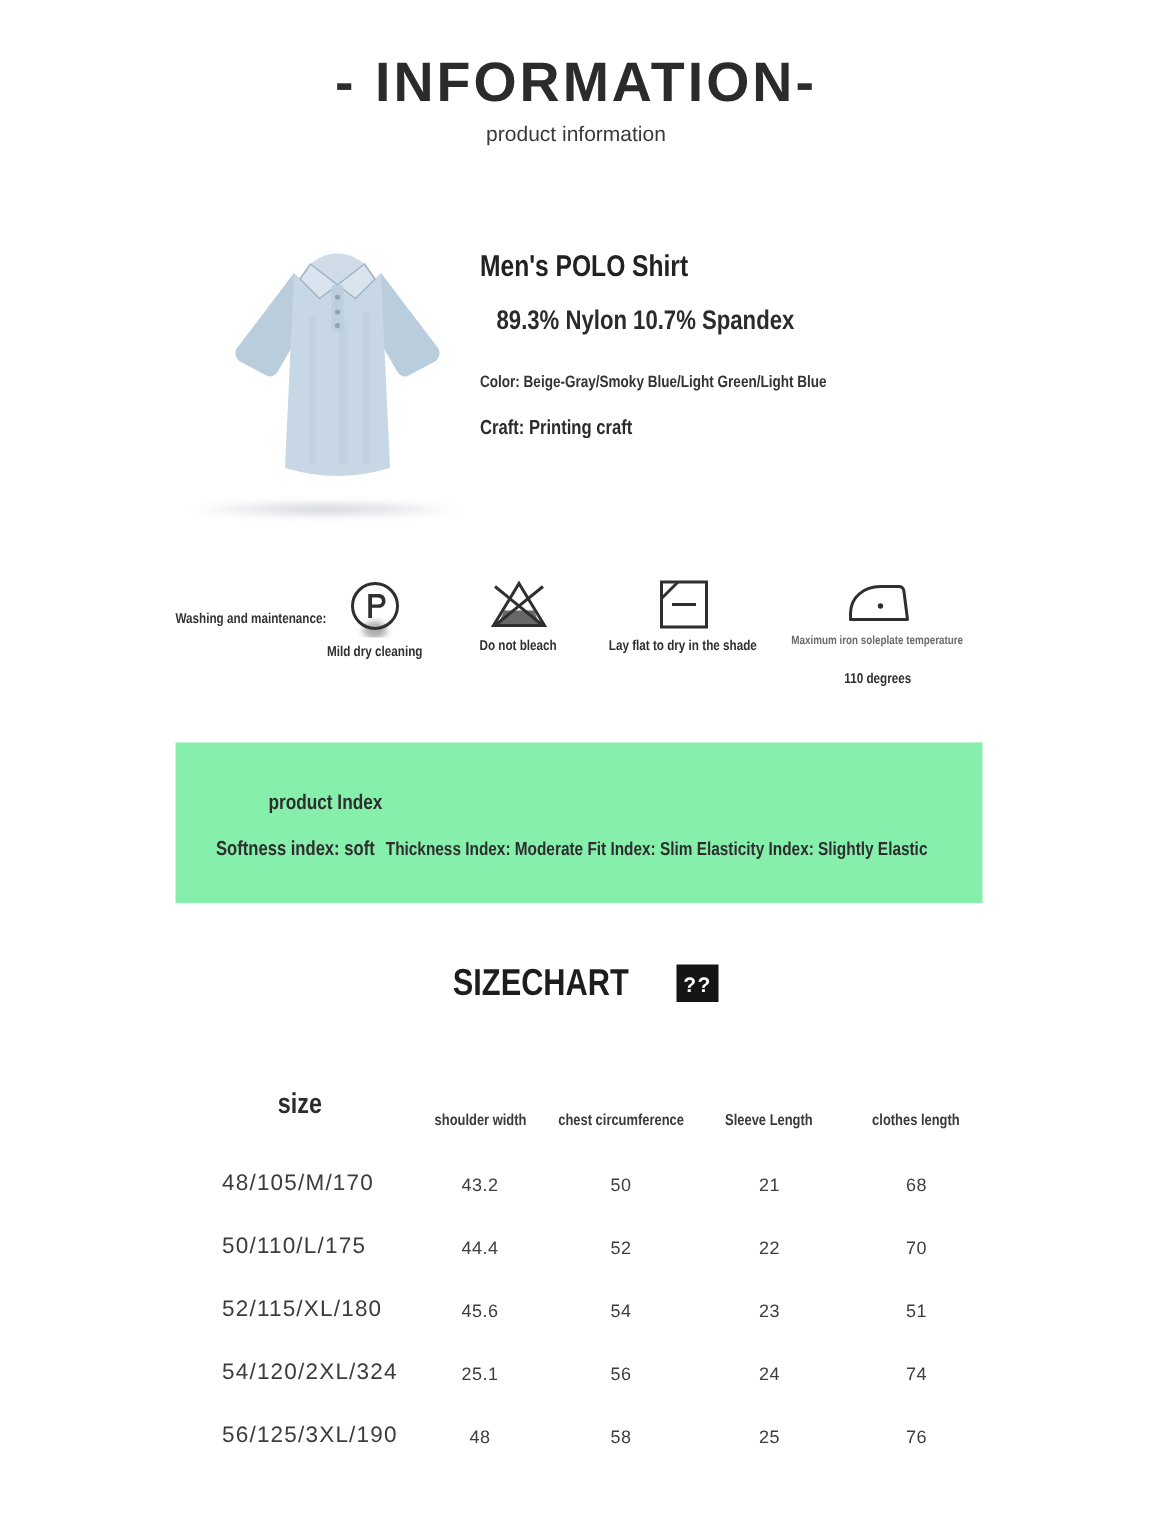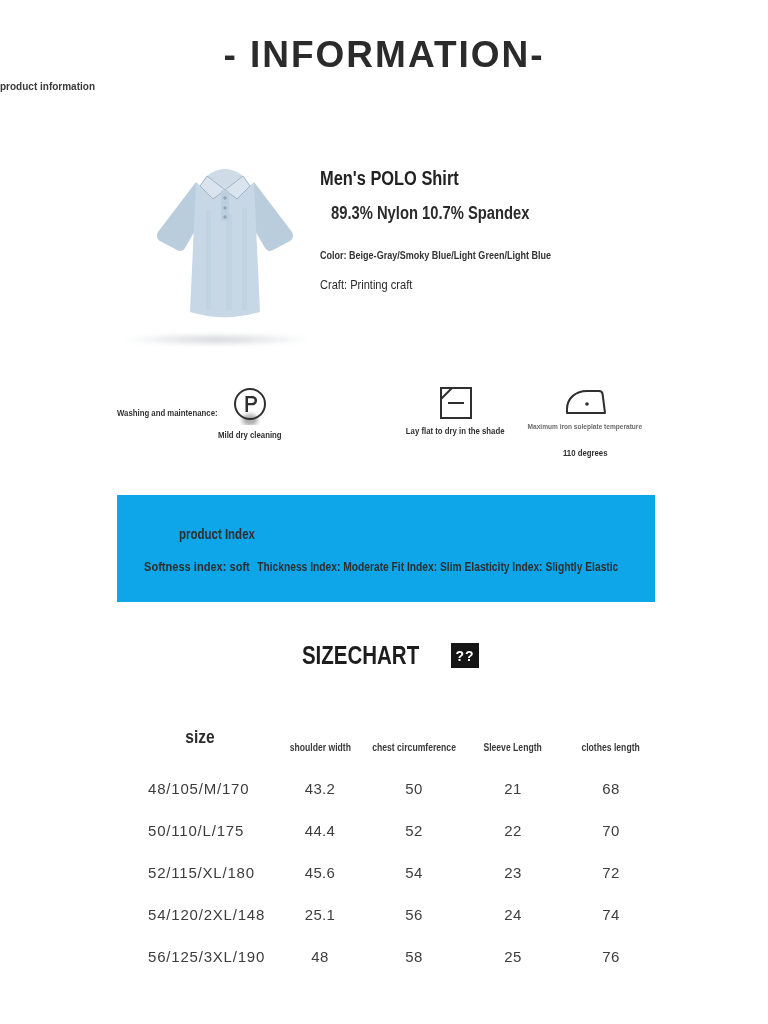--- a/index.html
+++ b/index.html
@@ -12,55 +12,55 @@
   
   .condL { display:inline-block; transform:scaleX(0.82); transform-origin:left center; white-space:nowrap; }
   .condC { display:inline-block; transform:scaleX(0.82); transform-origin:center center; white-space:nowrap; }
 
   
   .hdr-title {
     position:absolute; top:34px; left:0; width:100%; text-align:center;
     font-size:37px; font-weight:800; letter-spacing:2px; color:#2b2b2b;
   }
   .hdr-sub {
-    position:absolute; top:81px; left:0; width:100%; 
-    font-size:10px; font-weight:700; color:#3a3a3a;
+    position:absolute; top:81px; left:0; width:100%; text-align:center;
+    font-size:14px; font-weight:400; color:#3a3a3a;
   }
 
   
   .shirt-wrap { position:absolute; left:138px; top:150px; width:174px; height:186px; }
   .shirt-shadow {
     position:absolute; left:122px; top:333px; width:190px; height:13px;
     background:radial-gradient(ellipse at center, rgba(120,130,140,0.35) 0%, rgba(120,130,140,0) 70%);
     filter:blur(2px);
   }
 
   
   .prod-text { position:absolute; left:320px; top:167px; width:340px; }
   .prod-name { font-size:20px; font-weight:700; color:#222; }
   .prod-comp { margin-top:13px; margin-left:11px; font-size:18px; font-weight:700; color:#2b2b2b; }
   .prod-color { margin-top:25px; font-size:11px; font-weight:700; color:#333; }
-  .prod-craft { margin-top:16px; font-size:13.5px; font-weight:400; color:#2b2b2b; }
+  .prod-craft { margin-top:16px; font-size:13.5px; font-weight:700; color:#2b2b2b; }
 
   
   .care-label { position:absolute; left:117px; top:407px; font-size:9.5px; font-weight:700; color:#333; }
   .care-item { position:absolute; top:385px; display:flex; flex-direction:column; align-items:center; }
   .care-item .cap { margin-top:4px; font-size:9.5px; font-weight:700; color:#2f2f2f; text-align:center; }
   .care-item .cap-small { margin-top:5px; font-size:8px; font-weight:700; color:#6a6a6a; text-align:right; }
   .care-item .cap2 { margin-top:16px; font-size:9.5px; font-weight:700; color:#2f2f2f; text-align:left; }
   #care-1 { left:203px; width:94px; }
   #care-2 { left:298px; width:95px; }
   #care-3 { left:378px; width:155px; }
   #care-4 { left:512px; width:146px; }
   .care-ico { display:block; }
 
   
   .panel {
     position:absolute; left:117px; top:495px; width:538px; height:107px;
-    background:#0ea5e9;
+    background:#86efac;
   }
   .panel-title { position:absolute; left:62px; top:31px; font-size:14px; font-weight:700; color:#2e2e2e; }
   .panel-line2 { position:absolute; left:27px; top:62px; white-space:nowrap; }
   .panel-soft { font-size:13.5px; font-weight:700; color:#2e2e2e; }
   .panel-details { font-size:12.5px; font-weight:700; color:#2e2e2e; margin-left:9px; }
 
   
   .sc-head {
     position:absolute; top:641px; left:0; width:100%;
     display:flex; justify-content:center; align-items:center; gap:19px;
@@ -76,21 +76,21 @@
   .size-table {
     position:absolute; left:130px; top:703px; width:524px;
     display:grid;
     grid-template-columns:140px 100px 88px 110px 86px;
     grid-template-rows:52px repeat(5, 42px);
   }
   .cell { display:flex; align-items:flex-end; justify-content:center; }
   .th-size { font-size:19px; font-weight:700; color:#2c2c2c; align-items:flex-end; padding-bottom:7px; }
   .th { font-size:10.5px; font-weight:700; color:#3a3a3a; line-height:1.45; text-align:center;
         white-space:pre-line; padding-top:6px; }
-  .td { font-size:15px; color:#3e3e3e; letter-spacing:0.3px; }
+  .td { font-size:12px; color:#3e3e3e; letter-spacing:0.3px; }
   .td-size { justify-content:flex-start; padding-left:18px; font-size:15px; letter-spacing:0.8px; color:#3c3c3c; }
 </style>
 </head>
 <body>
 
 <div class="page">
 
   <div class="hdr-title">- INFORMATION-</div>
   <div class="hdr-sub">product information</div>
 
@@ -134,20 +134,28 @@
             <feGaussianBlur stdDeviation="2"></feGaussianBlur>
           </filter>
         </defs>
       <ellipse cx="20" cy="35" rx="8" ry="6" fill="#6b6b6b" opacity="0.55" filter="url(#blur1)"></ellipse>
       <circle cx="20" cy="19" r="15" fill="none" stroke="#2f2f2f" stroke-width="2"></circle>
       <path d="M15.5,11 L22,11 C25.2,11 27,12.8 27,15.6 C27,18.4 25.2,20.2 22,20.2 L18,20.2 L18,27 L15.5,27 Z M18,13.3 L18,18 L21.8,18 C23.7,18 24.6,17.1 24.6,15.6 C24.6,14.1 23.7,13.3 21.8,13.3 Z" fill="#2f2f2f"></path>
     </svg>
     <div class="cap"><span class="condC">Mild dry cleaning</span></div>
   </div>
 
+  <div class="care-item" id="care-2">
+    <svg class="care-ico" width="40" height="36" viewBox="0 0 40 36">
+      <path d="M20,4 L37,32 L3,32 Z" fill="none" stroke="#2f2f2f" stroke-width="2"></path>
+      <path d="M10,22 L30,22 L33.5,31 L6.5,31 Z" fill="#4d4d4d" opacity="0.85"></path>
+      <path d="M4,6 L36,32 M36,6 L4,32" stroke="#2f2f2f" stroke-width="2" fill="none"></path>
+    </svg>
+    <div class="cap"><span class="condC">Do not bleach</span></div>
+  </div>
 
   <div class="care-item" id="care-3">
     <svg class="care-ico" width="36" height="36" viewBox="0 0 36 36">
       <rect x="3" y="3" width="30" height="30" fill="none" stroke="#2f2f2f" stroke-width="2"></rect>
       <path d="M3,14 L14,3" stroke="#2f2f2f" stroke-width="2" fill="none"></path>
       <path d="M10,18 L26,18" stroke="#2f2f2f" stroke-width="2" fill="none"></path>
     </svg>
     <div class="cap"><span class="condC">Lay flat to dry in the shade</span></div>
   </div>
 
@@ -194,23 +202,23 @@
     <div class="cell td td-size">50/110/L/175</div>
     <div class="cell td">44.4</div>
     <div class="cell td">52</div>
     <div class="cell td">22</div>
     <div class="cell td">70</div>
 
     <div class="cell td td-size">52/115/XL/180</div>
     <div class="cell td">45.6</div>
     <div class="cell td">54</div>
     <div class="cell td">23</div>
-    <div class="cell td">72</div>
-
-    <div class="cell td td-size">54/120/2XL/148</div>
+    <div class="cell td">51</div>
+
+    <div class="cell td td-size">54/120/2XL/324</div>
     <div class="cell td">25.1</div>
     <div class="cell td">56</div>
     <div class="cell td">24</div>
     <div class="cell td">74</div>
 
     <div class="cell td td-size">56/125/3XL/190</div>
     <div class="cell td">48</div>
     <div class="cell td">58</div>
     <div class="cell td">25</div>
     <div class="cell td">76</div>

